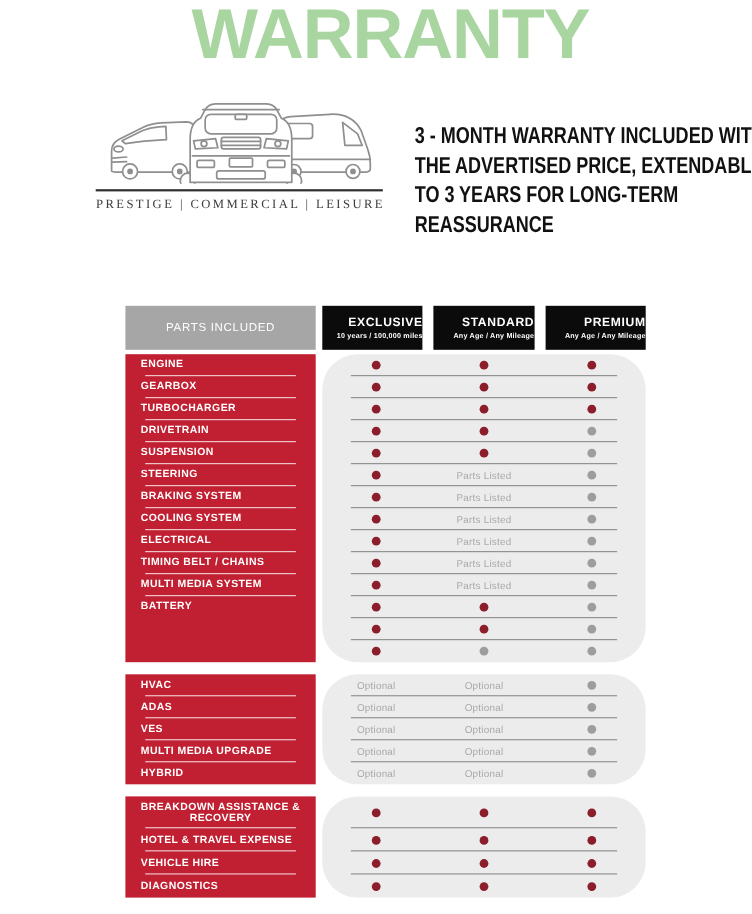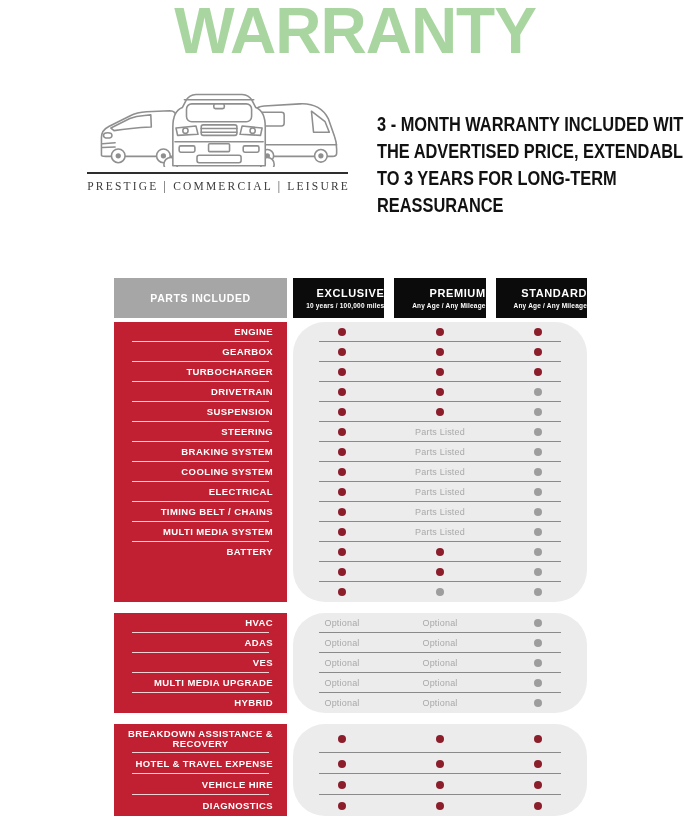--- a/index.html
+++ b/index.html
@@ -37,36 +37,36 @@
   .intro{
     position:absolute; left:377px; top:110px; width:392px;
     transform:scaleX(0.78); transform-origin:left top;
     color:var(--ink); font-weight:bold; font-size:21px; line-height:27px;
   }
   .intro div{white-space:nowrap;}
   
   .corner{
     position:absolute; left:114px; top:278px; width:173px; height:40px;
     background:var(--corner); color:#fff; display:flex; align-items:center; justify-content:center;
-    font-size:10.5px; font-weight:bold; letter-spacing:.6px;
+    font-size:10.5px; font-weight:normal; letter-spacing:.6px;
   }
   .plans{position:absolute; left:293px; top:278px; width:294px; height:40px; display:flex; gap:10px;}
   .plan{
     flex:1; background:var(--black); color:#fff;
     display:flex; flex-direction:column; align-items:flex-end; justify-content:center; gap:3px;
   }
   .pname{font-size:11px; font-weight:bold; letter-spacing:.6px;}
   .pelig{font-size:6.5px; font-weight:bold; letter-spacing:.2px;}
   
   .group{position:absolute; left:114px; width:473px; display:flex;}
   .group-1{top:322px;} .group-2{top:613px;} .group-3{top:724px;}
   .label-col{width:173px; background:var(--red); margin-right:6px;}
   .value-col{flex:1; background:var(--panel);border-radius:32px;}
   .lrow{
-    position:relative; height:20px; display:flex; align-items:center; justify-content:flex-end;
+    position:relative; height:20px; display:flex; align-items:center; justify-content:flex-start;
     padding:0 14px;
   }
   .lrow span{
     color:#fff; font-weight:bold; font-size:9.5px; line-height:10px;
     letter-spacing:.4px; text-align:center;
   }
   .lrow:not(:last-child)::after{
     content:''; position:absolute; left:18px; right:18px; bottom:0; height:1.5px;
     background:rgba(255,255,255,.8);
   }
@@ -141,27 +141,27 @@
 </div>
 
 <div class="corner">PARTS INCLUDED</div>
 
 <div class="plans">
   <div class="plan">
     <div class="pname">EXCLUSIVE</div>
     <div class="pelig">10 years / 100,000 miles</div>
   </div>
   <div class="plan">
+    <div class="pname">STANDARD</div>
+    <div class="pelig">Any Age / Any Mileage</div>
+  </div>
+  <div class="plan">
     <div class="pname">PREMIUM</div>
     <div class="pelig">Any Age / Any Mileage</div>
   </div>
-  <div class="plan">
-    <div class="pname">STANDARD</div>
-    <div class="pelig">Any Age / Any Mileage</div>
-  </div>
 </div>
 
 <div class="group group-1">
   <div class="label-col">
       <div class="lrow">
         <span>ENGINE</span>
       </div>
       <div class="lrow">
         <span>GEARBOX</span>
       </div>

